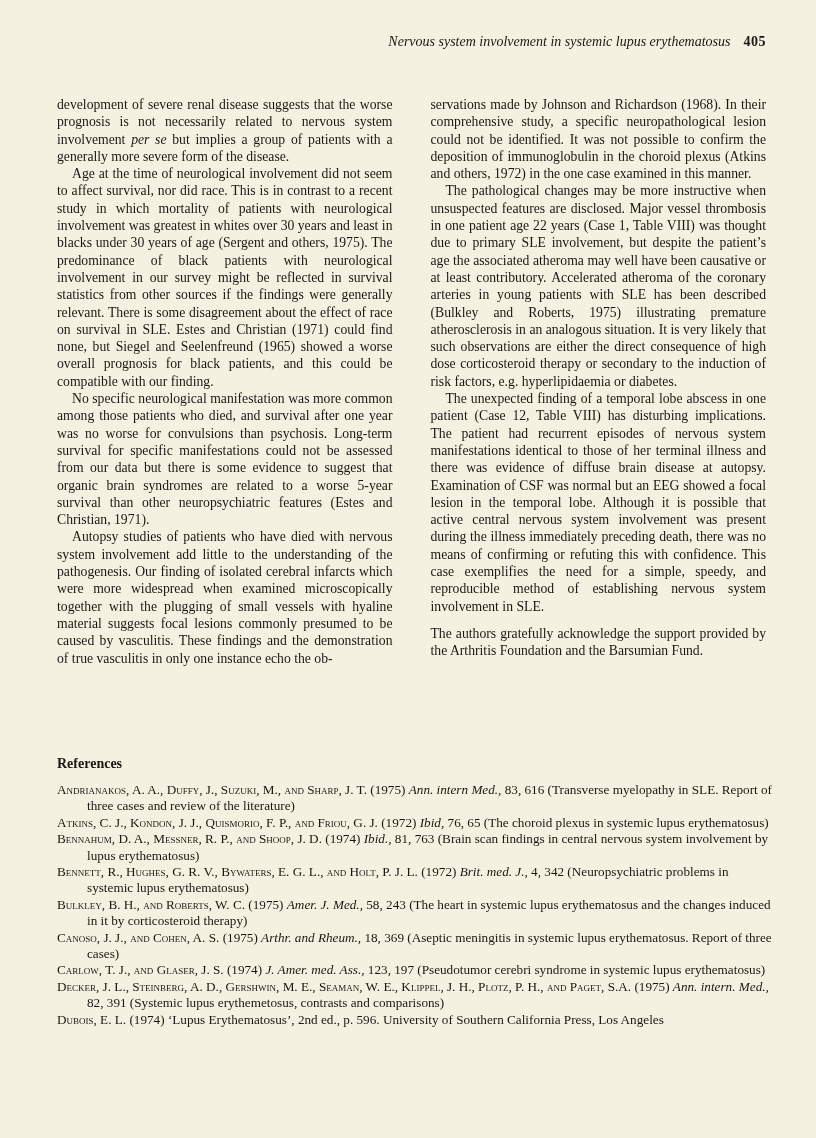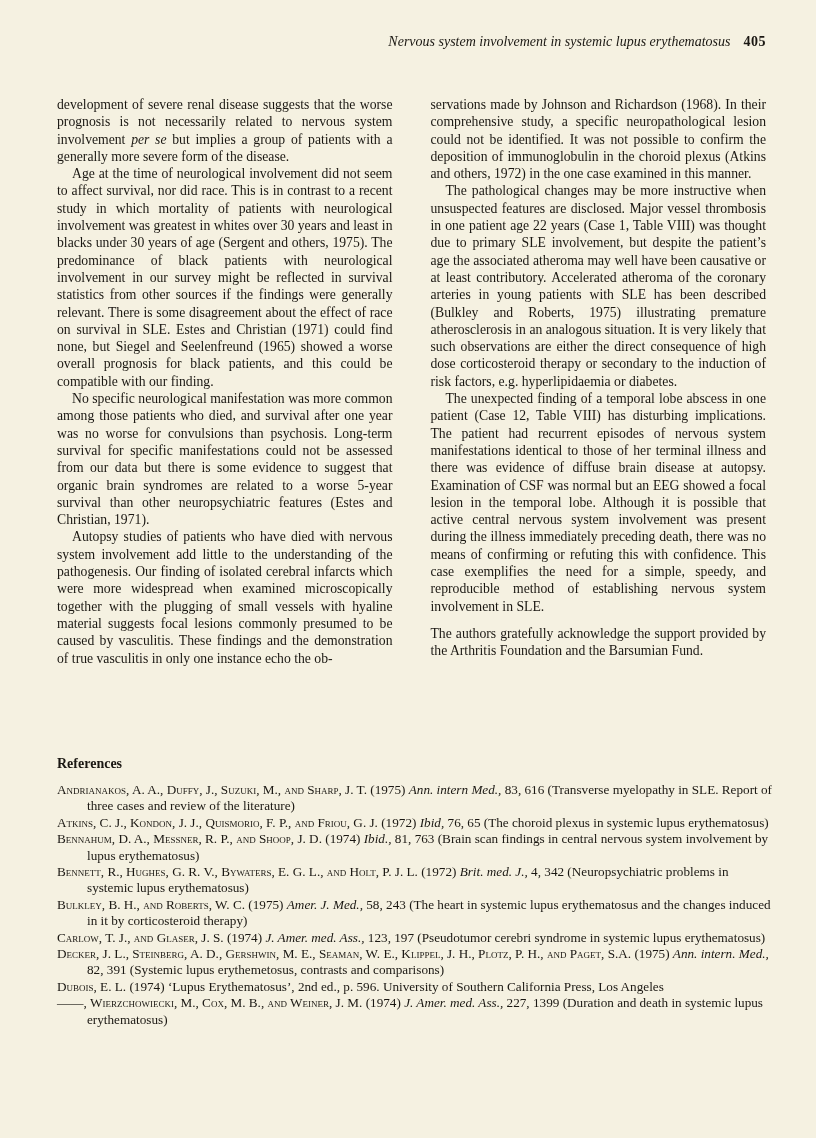--- a/index.html
+++ b/index.html
@@ -70,20 +70,20 @@
 
   <div class="references">
     <div class="ref-heading">References</div>
     <div class="ref-list">
 
     <p class="ref-entry"><span class="seg-sc">Andrianakos, A. A., Duffy, J., Suzuki, M., and Sharp, J. T.</span><span> (1975) </span><span class="seg-i">Ann. intern Med.,</span><span> </span><span class="seg-b">83</span><span>, 616 (Transverse myelopathy in SLE. Report of three cases and review of the literature)</span></p>
         <p class="ref-entry"><span class="seg-sc">Atkins, C. J., Kondon, J. J., Quismorio, F. P., and Friou, G. J.</span><span> (1972) </span><span class="seg-i">Ibid,</span><span> </span><span class="seg-b">76</span><span>, 65 (The choroid plexus in systemic lupus erythematosus)</span></p>
         <p class="ref-entry"><span class="seg-sc">Bennahum, D. A., Messner, R. P., and Shoop, J. D.</span><span> (1974) </span><span class="seg-i">Ibid.,</span><span> </span><span class="seg-b">81</span><span>, 763 (Brain scan findings in central nervous system involvement by lupus erythematosus)</span></p>
         <p class="ref-entry"><span class="seg-sc">Bennett, R., Hughes, G. R. V., Bywaters, E. G. L., and Holt, P. J. L.</span><span> (1972) </span><span class="seg-i">Brit. med. J.,</span><span> </span><span class="seg-b">4</span><span>, 342 (Neuropsychiatric problems in systemic lupus erythematosus)</span></p>
         <p class="ref-entry"><span class="seg-sc">Bulkley, B. H., and Roberts, W. C.</span><span> (1975) </span><span class="seg-i">Amer. J. Med.,</span><span> </span><span class="seg-b">58</span><span>, 243 (The heart in systemic lupus erythematosus and the changes induced in it by corticosteroid therapy)</span></p>
+        <p class="ref-entry"><span class="seg-sc">Canoso, J. J., and Cohen, A. S.</span><span> (1975) </span><span class="seg-i">Arthr. and Rheum.,</span><span> </span><span class="seg-b">18</span><span>, 369 (Aseptic meningitis in systemic lupus erythematosus. Report of three cases)</span></p>
         <p class="ref-entry"><span class="seg-sc">Carlow, T. J., and Glaser, J. S.</span><span> (1974) </span><span class="seg-i">J. Amer. med. Ass.,</span><span> </span><span class="seg-b">123</span><span>, 197 (Pseudotumor cerebri syndrome in systemic lupus erythematosus)</span></p>
         <p class="ref-entry"><span class="seg-sc">Decker, J. L., Steinberg, A. D., Gershwin, M. E., Seaman, W. E., Klippel, J. H., Plotz, P. H., and Paget, S.A.</span><span> (1975) </span><span class="seg-i">Ann. intern. Med.,</span><span> </span><span class="seg-b">82</span><span>, 391 (Systemic lupus erythemetosus, contrasts and comparisons)</span></p>
         <p class="ref-entry"><span class="seg-sc">Dubois, E. L.</span><span> (1974) ‘Lupus Erythematosus’, 2nd ed., p. 596. University of Southern California Press, Los Angeles</span></p>
-        <p class="ref-entry"><span>——, </span><span class="seg-sc">Wierzchowiecki, M., Cox, M. B., and Weiner, J. M.</span><span> (1974) </span><span class="seg-i">J. Amer. med. Ass.,</span><span> </span><span class="seg-b">227</span><span>, 1399 (Duration and death in systemic lupus erythematosus)</span></p>
       </div>
   </div>
 
 </div>
 
 </body></html>

